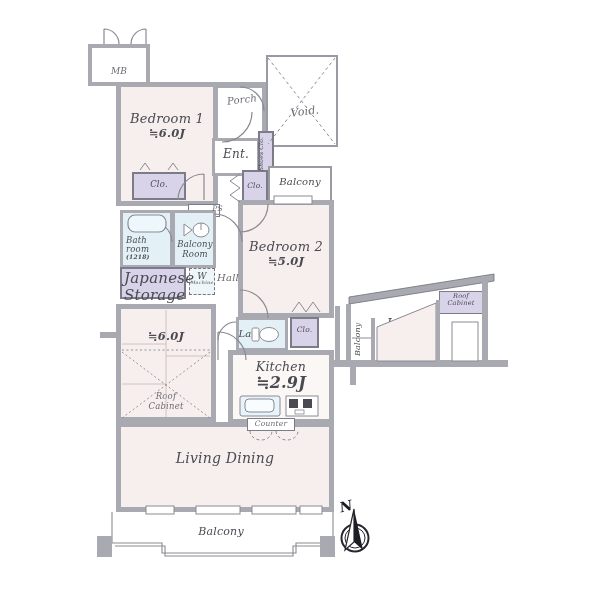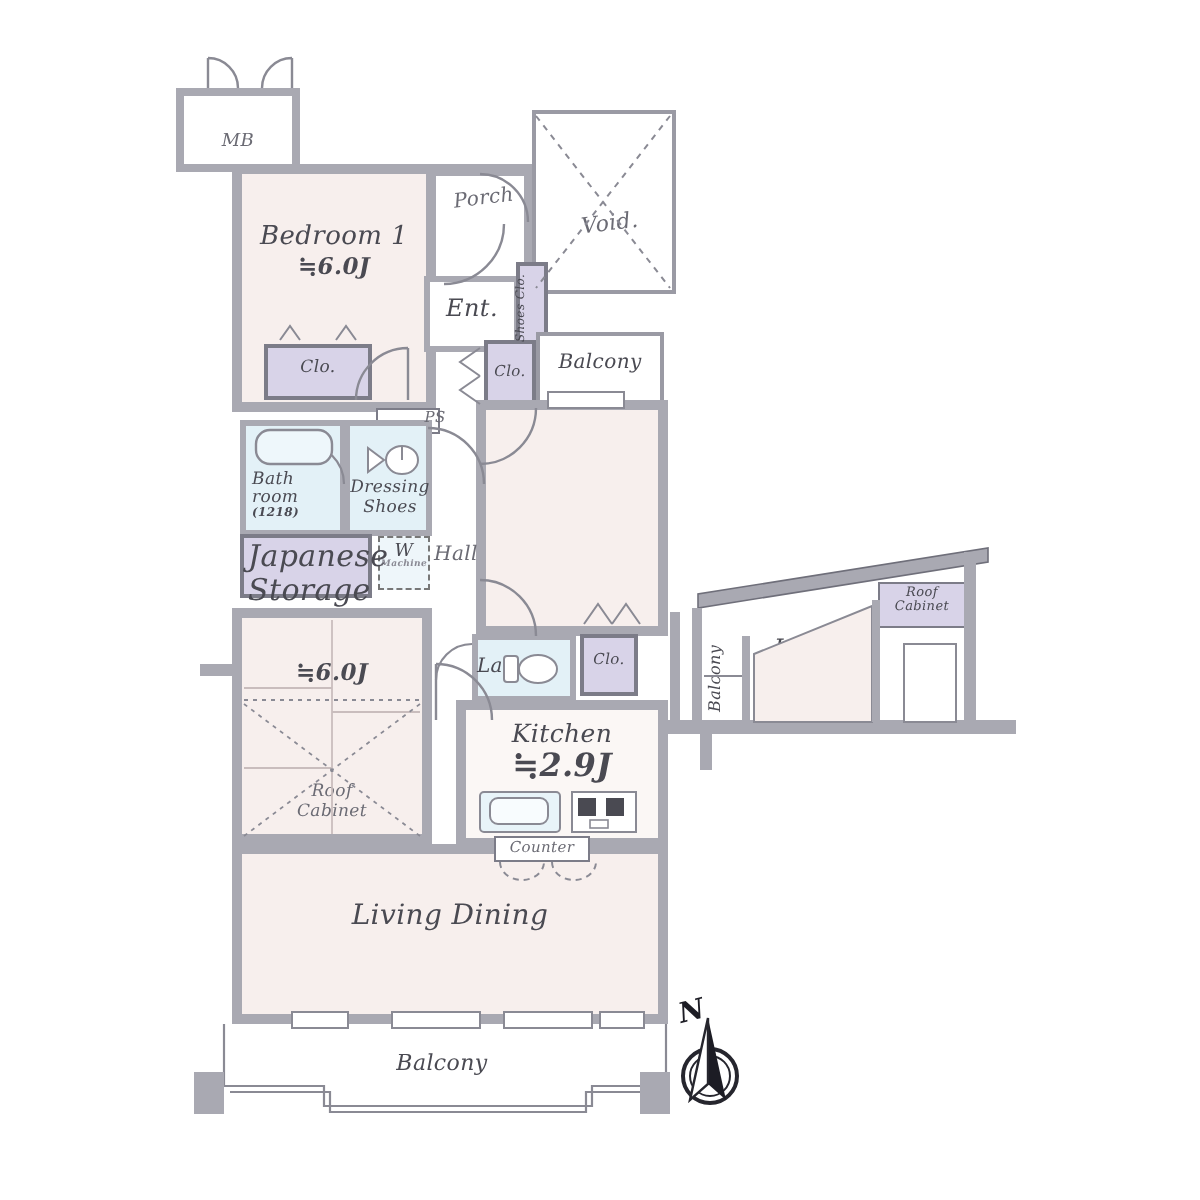--- a/index.html
+++ b/index.html
@@ -170,29 +170,33 @@
   <div class="lbl" style="left:132px;top:180px;width:54px;font-size:8.5px;">Clo.</div>
 
   <div class="lbl muted" style="left:219px;top:94px;width:46px;font-size:10px;transform:rotate(-7deg);">Porch</div>
   <div class="lbl muted" style="left:282px;top:106px;width:46px;font-size:11px;transform:rotate(-7deg);">Void.</div>
 
   <div class="lbl" style="left:212px;top:148px;width:48px;font-size:12px;">Ent.</div>
   <div class="lbl" style="left:258px;top:133px;width:16px;height:42px;font-size:6px;writing-mode:vertical-rl;transform:rotate(180deg);text-align:center;">Shoes Clo.</div>
   <div class="lbl" style="left:242px;top:182px;width:26px;font-size:7.5px;">Clo.</div>
   <div class="lbl" style="left:268px;top:176px;width:64px;font-size:10px;">Balcony</div>
 
+  <div class="lbl" style="left:240px;top:240px;width:92px;font-size:13px;">
+    <span>Bedroom 2</span>
+    <span class="area" style="font-size:11.5px;">≒5.0J</span>
+  </div>
 
   <div class="lbl muted" style="left:208px;top:272px;width:40px;font-size:10px;">Hall</div>
   <div class="lbl muted" style="left:203px;top:205px;width:29px;font-size:7.5px;text-align:center;font-style:italic;">PS</div>
 
   <div class="lbl" style="left:126px;top:236px;width:34px;font-size:8.5px;text-align:left;line-height:1.05;">
     <span>Bath room</span>
     <span class="area" style="font-size:6px;">(1218)</span>
   </div>
-  <div class="lbl" style="left:174px;top:240px;width:42px;font-size:8.5px;">Dressing Shoes</div>
+  <div class="lbl" style="left:174px;top:240px;width:42px;font-size:8.5px;">Balcony Room</div>
   <div class="lbl" style="left:124px;top:270px;width:60px;font-size:15px;">Japanese Storage</div>
   <div class="lbl" style="left:189px;top:272px;width:26px;font-size:9px;line-height:1;">
     <span>W</span>
     <span class="area" style="font-size:4.5px;color:#8a8a94;">Machine</span>
   </div>
 
   <div class="lbl" style="left:238px;top:328px;width:22px;font-size:10px;">Lav.</div>
   <div class="lbl" style="left:290px;top:326px;width:29px;font-size:7.5px;">Clo.</div>
 
   <div class="lbl" style="left:232px;top:360px;width:98px;font-size:12.5px;">

